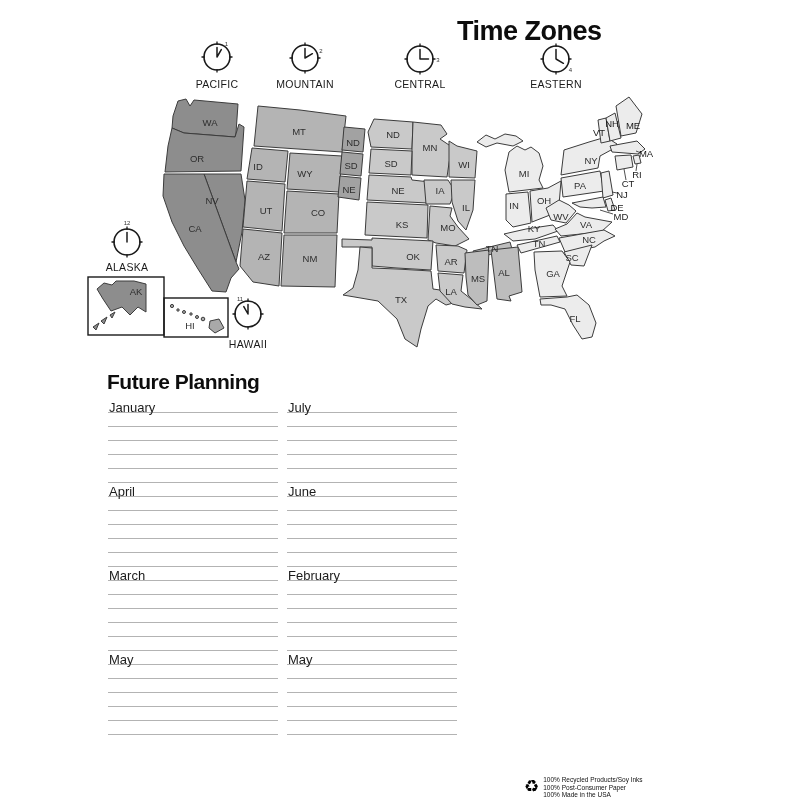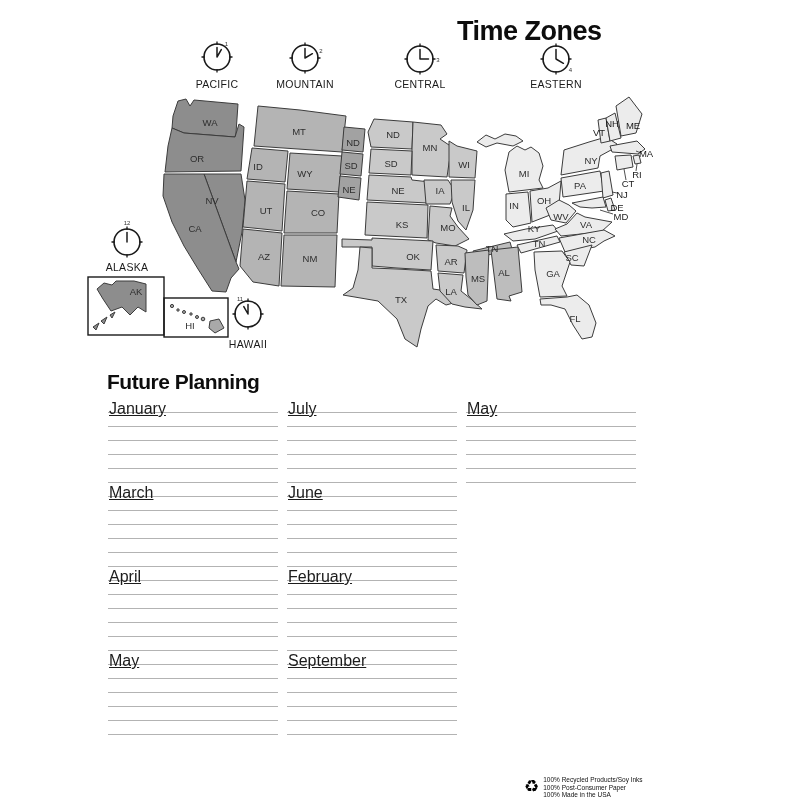--- a/index.html
+++ b/index.html
@@ -29,21 +29,21 @@
   .fp-grid {
     position:absolute; left:108px; top:399px; width:528px; height:336px;
     display:grid; grid-template-columns:170px 170px 170px;
     grid-template-rows:repeat(4,84px); column-gap:9px; grid-auto-flow:column;
   }
   .month-cell {
     position:relative;
     background:repeating-linear-gradient(to bottom,
       transparent 0px, transparent 13px, #b3b3b3 13px, #b3b3b3 14px);
   }
-  .month-label { position:absolute; top:1px; left:1px; font-size:16px; color:#1c1c1c;text-decoration:underline; }
+  .month-label { position:absolute; top:1px; left:1px; font-size:13px; color:#1c1c1c; }
   .footer { position:absolute; left:524px; top:776px; display:flex; align-items:center; gap:4px; }
   .recycle-icon { font-size:17px; line-height:18px; color:#000; }
   .footer-lines { font-size:6.5px; line-height:7.5px; color:#111; }
 </style>
 </head>
 <body>
 
 <h1 class="page-title">Time Zones</h1>
 
 <svg class="tz-map" viewBox="0 0 800 360">
@@ -236,39 +236,36 @@
   </g>
 </svg>
 
 <h2 class="fp-title">Future Planning</h2>
 
 <div class="fp-grid">
   <div class="month-cell">
       <span class="month-label">January</span>
     </div>
   <div class="month-cell">
+      <span class="month-label">April</span>
+    </div>
+  <div class="month-cell">
       <span class="month-label">March</span>
     </div>
   <div class="month-cell">
-      <span class="month-label">April</span>
-    </div>
-  <div class="month-cell">
       <span class="month-label">May</span>
     </div>
   <div class="month-cell">
       <span class="month-label">July</span>
     </div>
   <div class="month-cell">
       <span class="month-label">June</span>
     </div>
   <div class="month-cell">
       <span class="month-label">February</span>
-    </div>
-  <div class="month-cell">
-      <span class="month-label">September</span>
     </div>
   <div class="month-cell">
       <span class="month-label">May</span>
     </div>
 </div>
 
 <div class="footer">
   <span class="recycle-icon">♻</span>
   <div class="footer-lines">
     <div>100% Recycled Products/Soy Inks</div>

